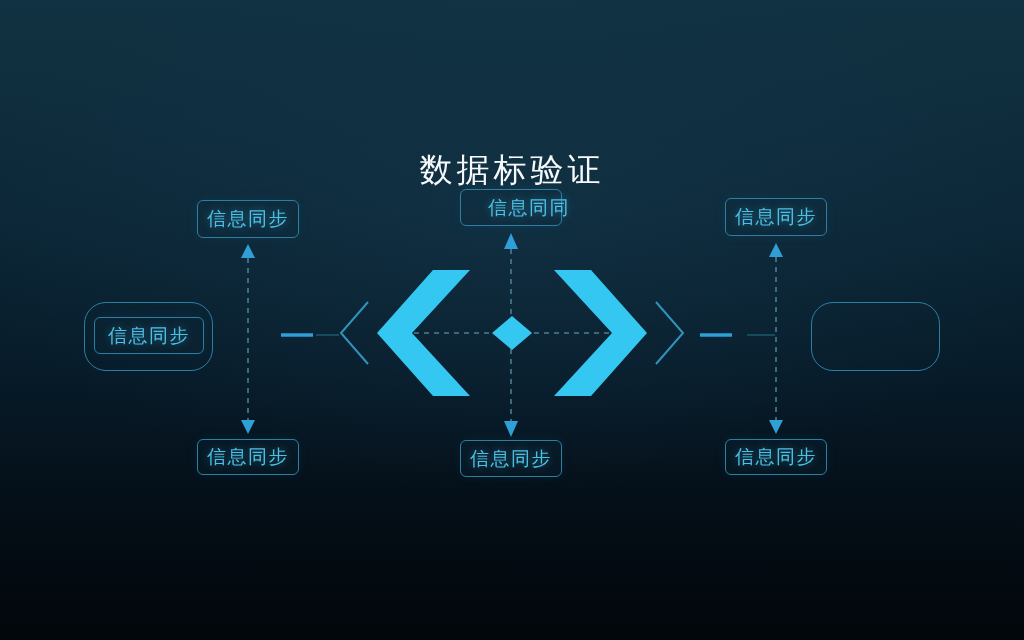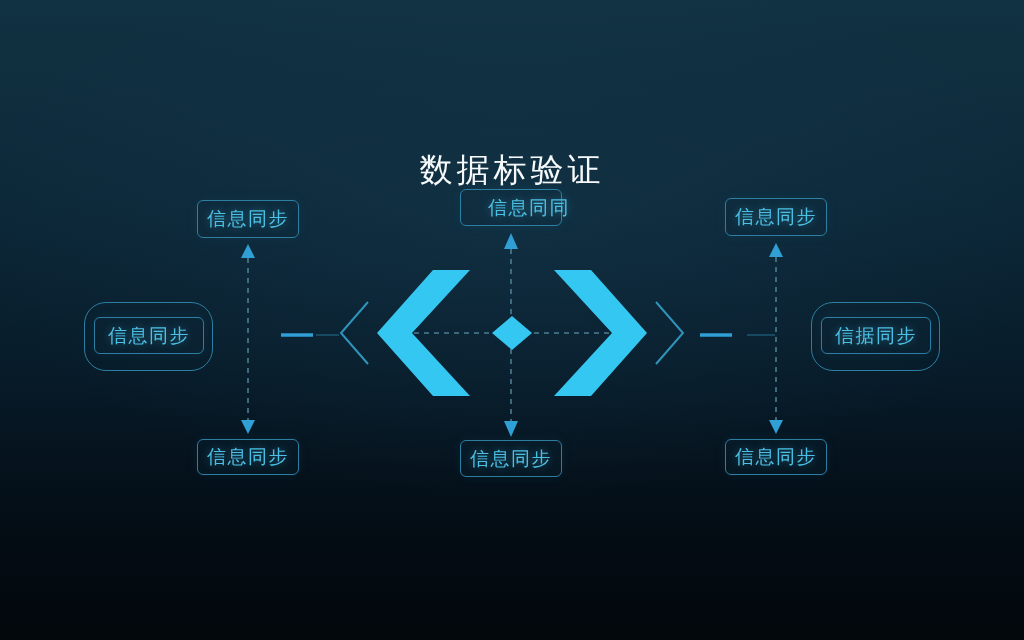--- a/index.html
+++ b/index.html
@@ -99,23 +99,20 @@
   <div class="node" style="left:725px;top:198px;width:102px;height:38px;">
     <span class="node-label">信息同步</span>
   </div>
 
   <div class="node-frame" style="left:84px;top:302px;width:129px;height:69px;"></div>
   <div class="node" style="left:94px;top:317px;width:110px;height:37px;">
     <span class="node-label">信息同步</span>
   </div>
 
   <div class="node-frame" style="left:811px;top:302px;width:129px;height:69px;"></div>
-  <div class="node" style="left:821px;top:317px;width:110px;height:37px;">
-    <span class="node-label">信据同步</span>
-  </div>
 
   <div class="node" style="left:197px;top:439px;width:102px;height:36px;">
     <span class="node-label">信息同步</span>
   </div>
   <div class="node" style="left:460px;top:440px;width:102px;height:37px;">
     <span class="node-label">信息同步</span>
   </div>
   <div class="node" style="left:725px;top:439px;width:102px;height:36px;">
     <span class="node-label">信息同步</span>
   </div>

